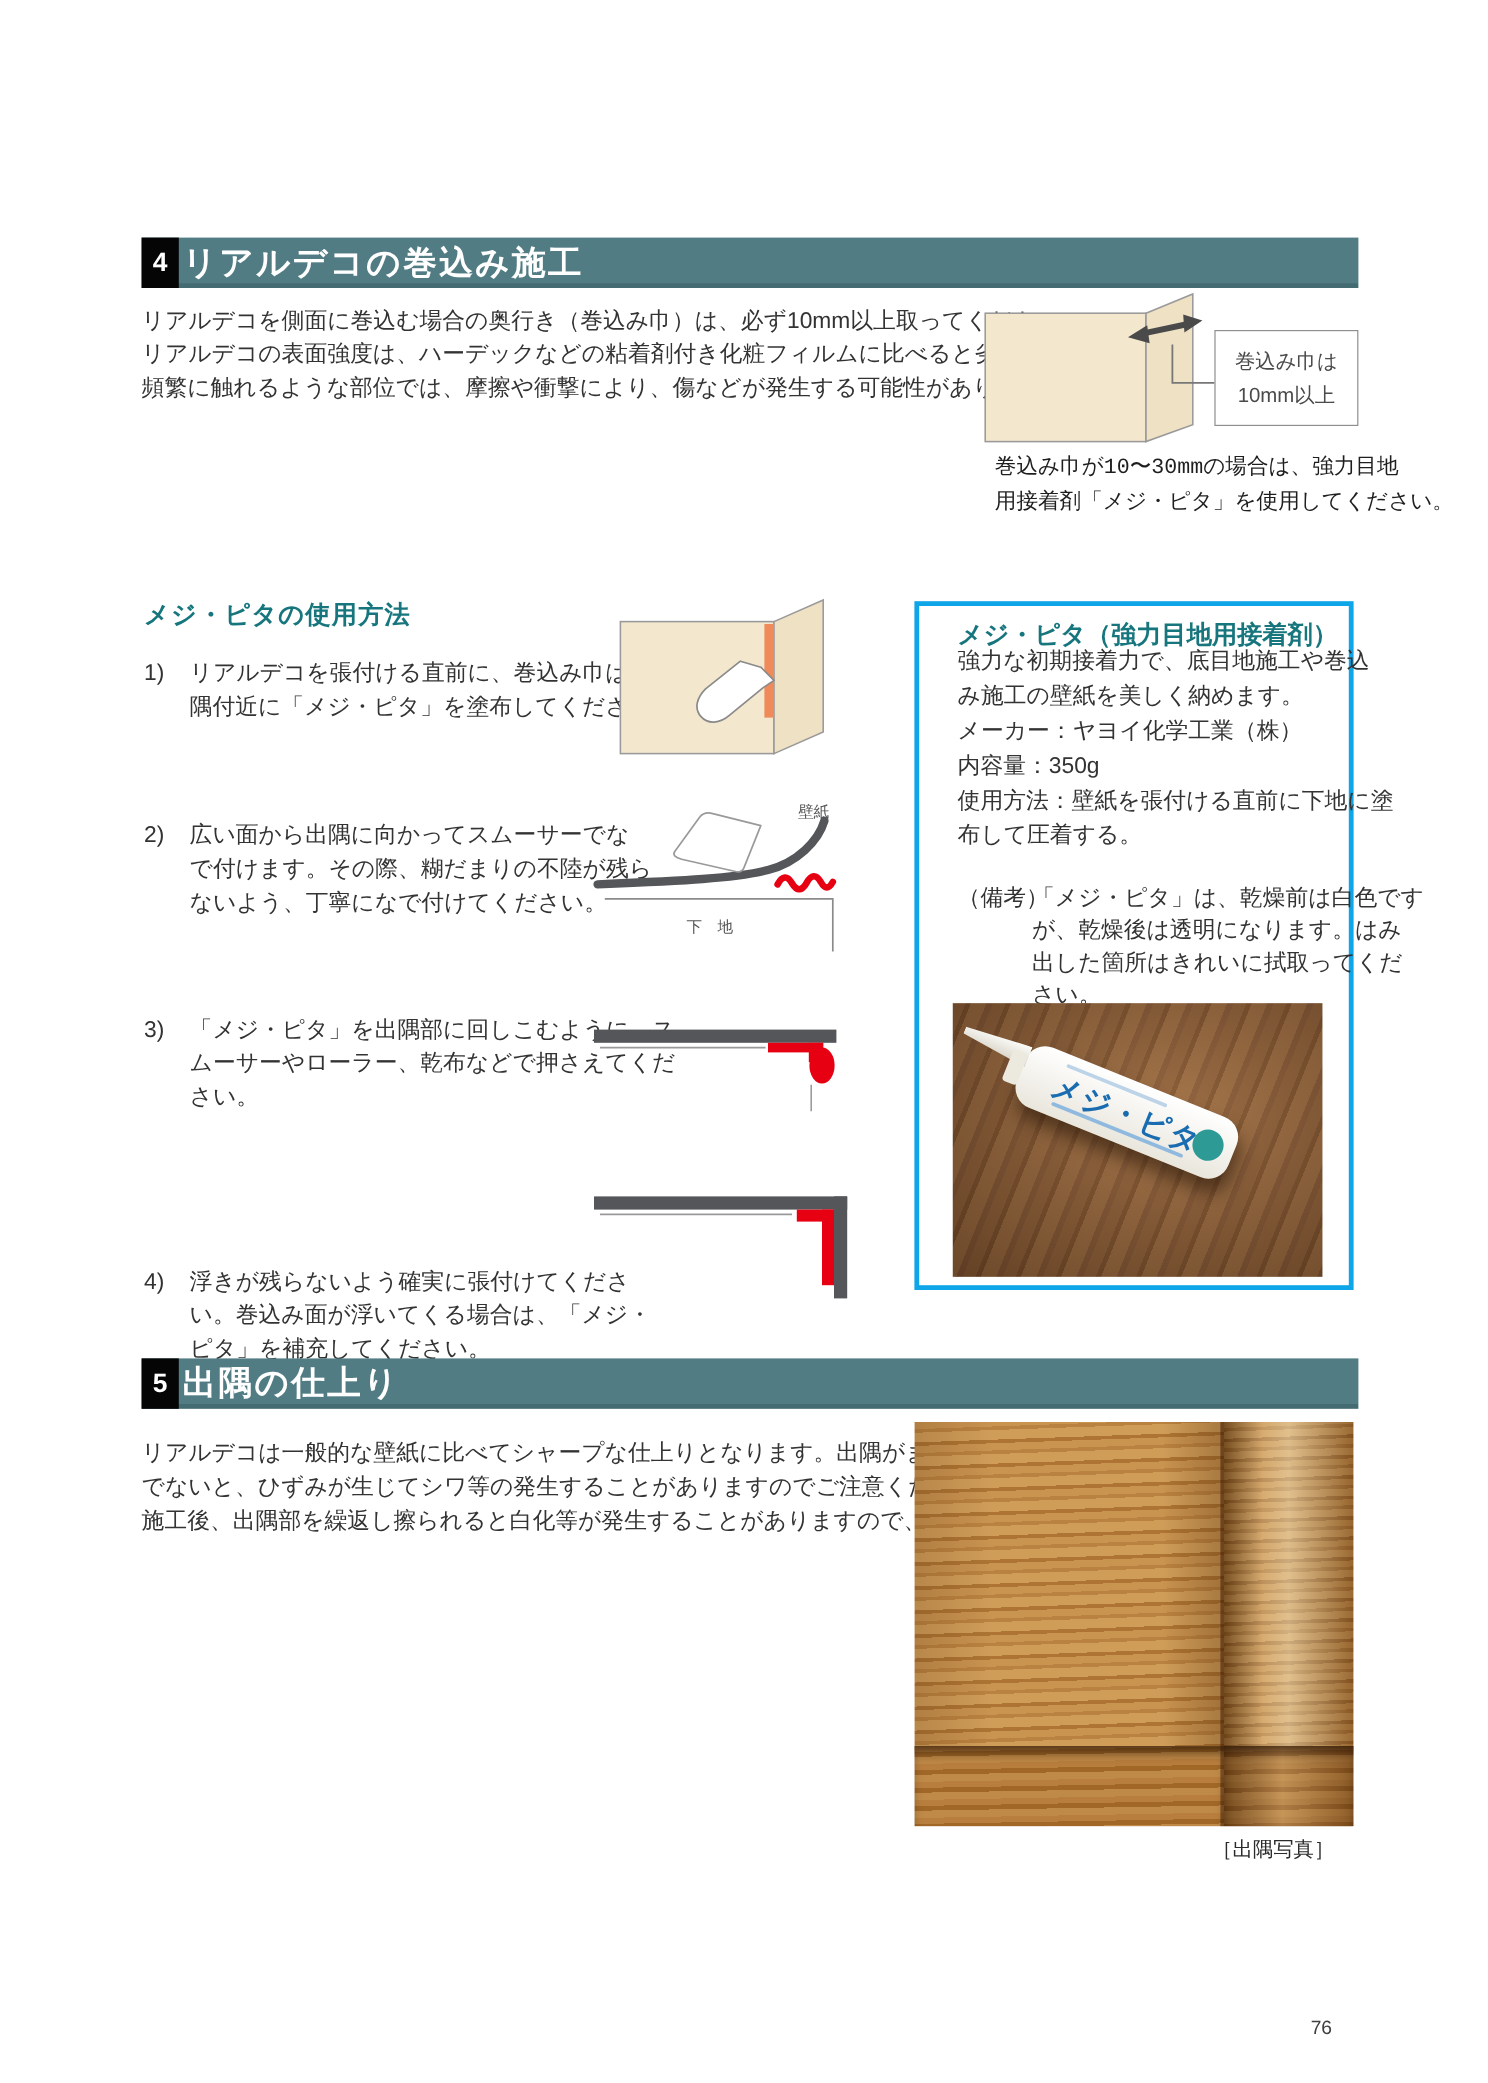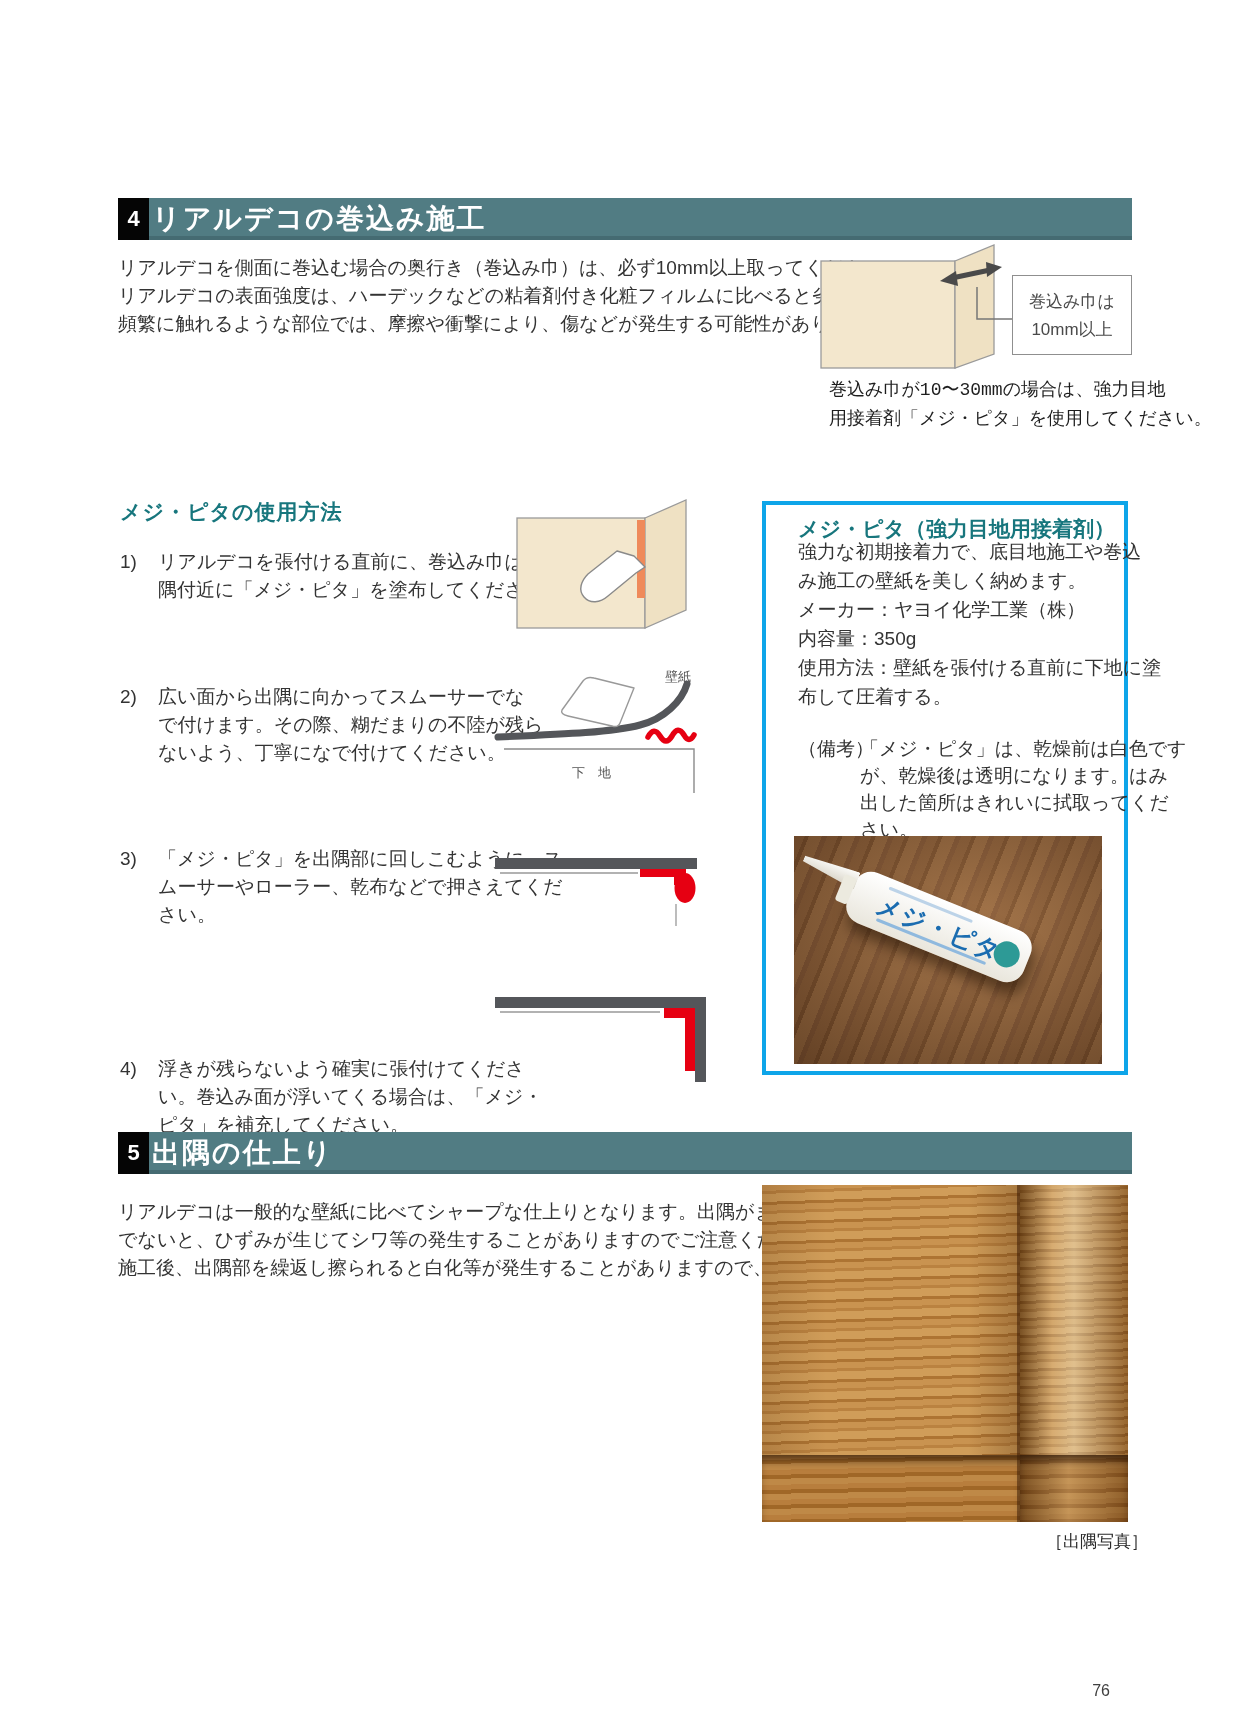--- a/index.html
+++ b/index.html
@@ -67,21 +67,21 @@
   .base-l { position:absolute; left:0; top:270px; width:258px; height:67px;
     background: repeating-linear-gradient(179deg, #b87e3d 0 5px, #a06727 5px 9px, #bf8947 9px 15px);
     box-shadow: inset 0 9px 10px -4px rgba(25,10,0,0.65); }
   .base-r { position:absolute; left:258px; top:270px; width:108px; height:67px;
     background:
       linear-gradient(to right, rgba(40,18,0,0.40), rgba(255,230,180,0.25) 45%, rgba(60,30,5,0.30)),
       repeating-linear-gradient(179deg, #aa7132 0 5px, #92591f 5px 9px, #b27a39 9px 15px);
     box-shadow: inset 0 9px 10px -4px rgba(25,10,0,0.70); }
   .base-edge { position:absolute; left:255px; top:270px; width:3px; height:67px; background:rgba(55,25,3,0.50); }
 
-  .photo-cap { position:absolute; left:782px; top:1530px; width:366px; text-align:right; font-size:17px; color:#2a2a2a; }
+  .photo-cap { position:absolute; left:746px; top:1530px; width:366px; text-align:right; font-size:17px; color:#2a2a2a; }
   .pagenum { position:absolute; left:1030px; top:1682px; width:80px; text-align:right; font-size:16px; color:#404040; }
 
   svg.fig { position:absolute; overflow:visible; }
   svg text { font-family:"Liberation Sans","DejaVu Sans",sans-serif; fill:#555; }
 </style>
 </head>
 <body>
 
 <div class="page">
 

